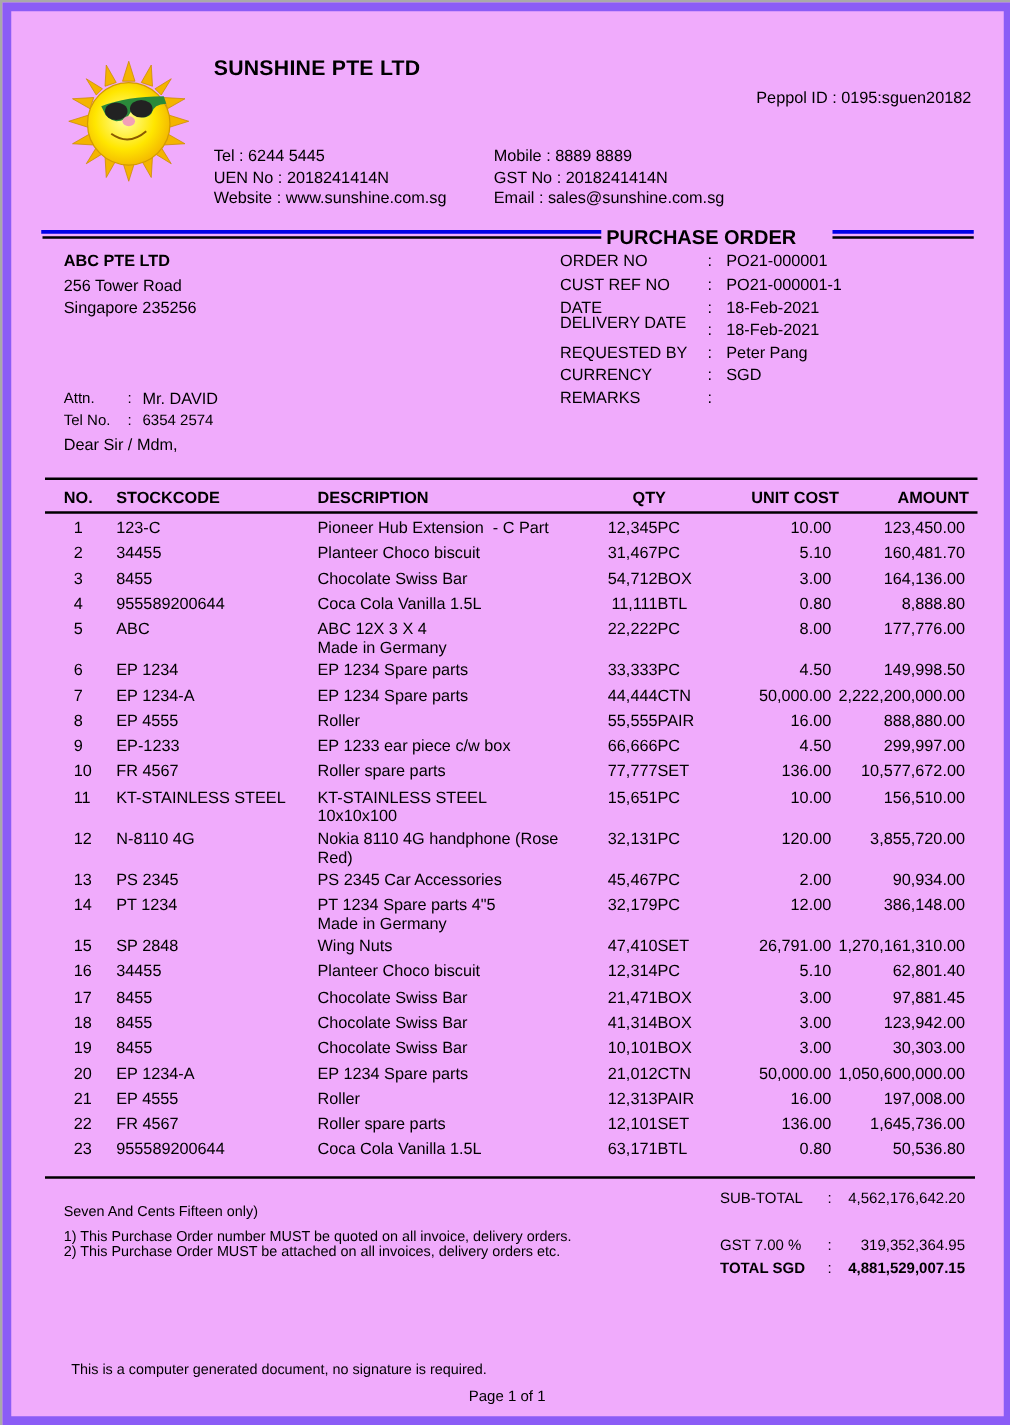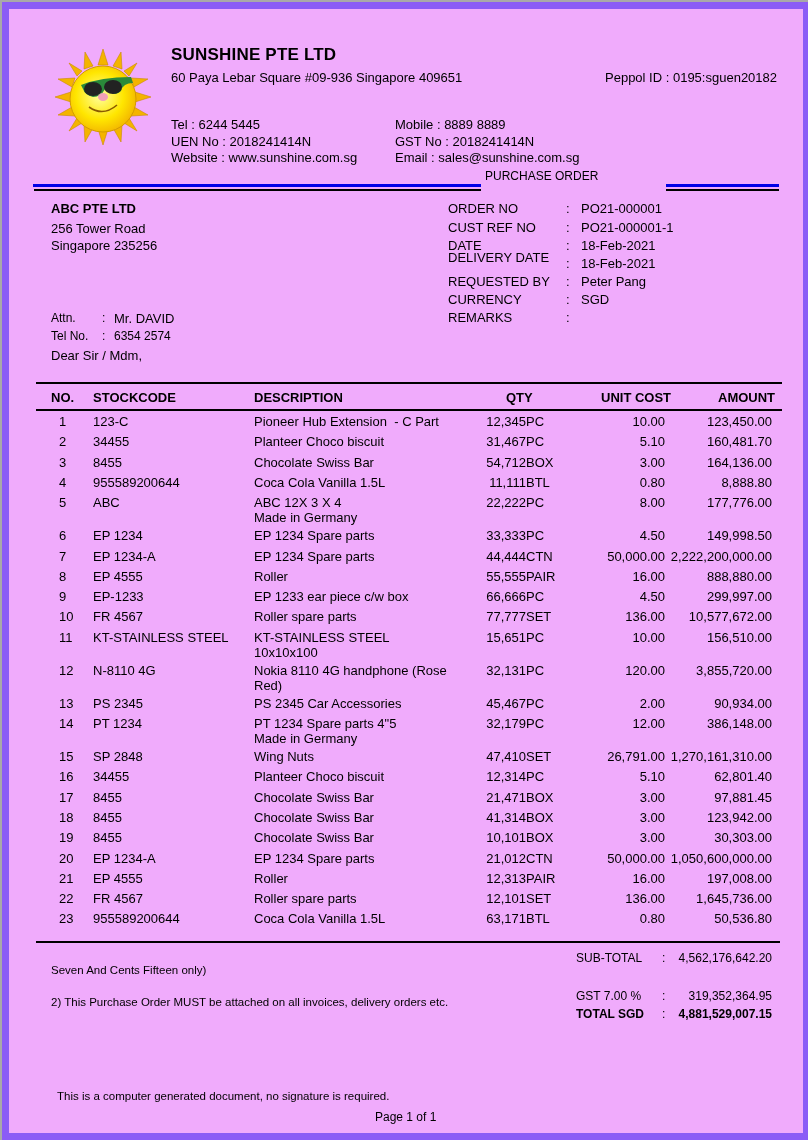--- a/index.html
+++ b/index.html
@@ -19,21 +19,21 @@
   .bold { font-weight:bold; }
 
   
   .logo { position:absolute; left:44px; top:38px; width:100px; height:100px; }
 
   .company-name { left:162px; top:36px; font-size:17px; font-weight:bold; letter-spacing:0.2px; }
 
   
   .rule-blue { position:absolute; height:3px; background:#0000e6; }
   .rule-black { position:absolute; height:2px; background:#000; }
-  .doc-title { left:476px; top:160px; font-size:12px; font-weight:normal; }
+  .doc-title { left:476px; top:173px; font-size:16px; font-weight:bold; }
 
   
   .tbl-rule { position:absolute; left:27px; width:746px; height:2px; background:#000; }
   .th { position:absolute; top:381px; font-size:13px; font-weight:bold; }
   .row { position:absolute; left:0; width:800px; font-size:13px; }
   .row span { position:absolute; top:0; white-space:nowrap; }
   .c-no { left:50px; }
   .c-code { left:84px; }
   .c-desc { left:245px; line-height:15px; white-space:pre !important; }
   .c-qty { right:calc(800px - 517px); text-align:right; }
@@ -74,21 +74,20 @@
     </defs>
     <circle cx="50" cy="52" r="33" fill="url(#sunG)" stroke="#d49a00" stroke-width="1"></circle>
     <path d="M28 38 Q48 30 78 30 L80 36 Q70 36 68 44 Q62 50 56 44 L52 42 Q48 50 40 50 Q32 48 30 42 Z" fill="#2a8a3a"></path>
     <ellipse cx="40" cy="42" rx="9" ry="7" fill="#222"></ellipse>
     <ellipse cx="60" cy="40" rx="9" ry="7" fill="#222"></ellipse>
     <ellipse cx="50" cy="50" rx="5" ry="4" fill="#f2a0b8"></ellipse>
     <path d="M36 60 Q50 70 64 58" fill="none" stroke="#8a5a00" stroke-width="1.6"></path>
   </svg>
 
   <div class="abs company-name">SUNSHINE PTE LTD</div>
-  <div class="abs f13" style="left:162px; top:61px;">60 Paya Lebar Square #09-936 Singapore 409651</div>
   <div class="abs f13" style="left:596px; top:61px;">Peppol ID : 0195:sguen20182</div>
 
   <div class="abs f13" style="left:162px; top:108px;">Tel :  6244 5445</div>
   <div class="abs f13" style="left:162px; top:125px;">UEN No :  2018241414N</div>
   <div class="abs f13" style="left:162px; top:141px;">Website : www.sunshine.com.sg</div>
   <div class="abs f13" style="left:386px; top:108px;">Mobile :  8889 8889</div>
   <div class="abs f13" style="left:386px; top:125px;">GST No :  2018241414N</div>
   <div class="abs f13" style="left:386px; top:141px;">Email : sales@sunshine.com.sg</div>
 
   <div class="rule-blue" style="left:24px; top:175px; width:448px;"></div>
@@ -353,20 +352,21 @@
         <span class="c-qty">63,171</span>
         <span class="c-uom">BTL</span>
         <span class="c-cost">0.80</span>
         <span class="c-amt">50,536.80</span>
       </div>
     </div>
 
   <div class="tbl-rule" style="top:932px; width:744px;"></div>
 
   <div class="abs f11" style="left:42px; top:955px;">Seven And Cents Fifteen only)</div>
+  <div class="abs f11" style="left:42px; top:975px;">1) This Purchase Order number MUST be quoted on all invoice, delivery orders.</div>
   <div class="abs f11" style="left:42px; top:987px;">2) This Purchase Order MUST be attached on all invoices, delivery orders etc.</div>
 
   <div class="abs f12" style="left:567px; top:942px;">SUB-TOTAL</div>
   <div class="abs f12" style="left:653px; top:942px;">:</div>
   <div class="abs f12" style="right:31px; top:942px;">4,562,176,642.20</div>
 
   <div class="abs f12" style="left:567px; top:980px;">GST 7.00 %</div>
   <div class="abs f12" style="left:653px; top:980px;">:</div>
   <div class="abs f12" style="right:31px; top:980px;">319,352,364.95</div>
 

